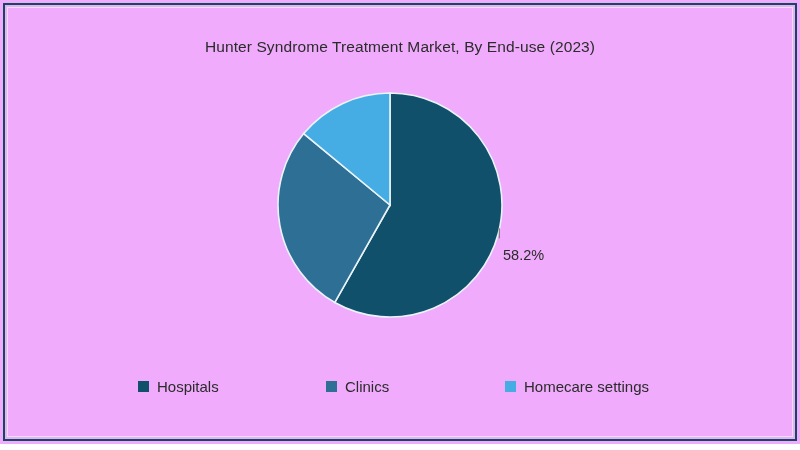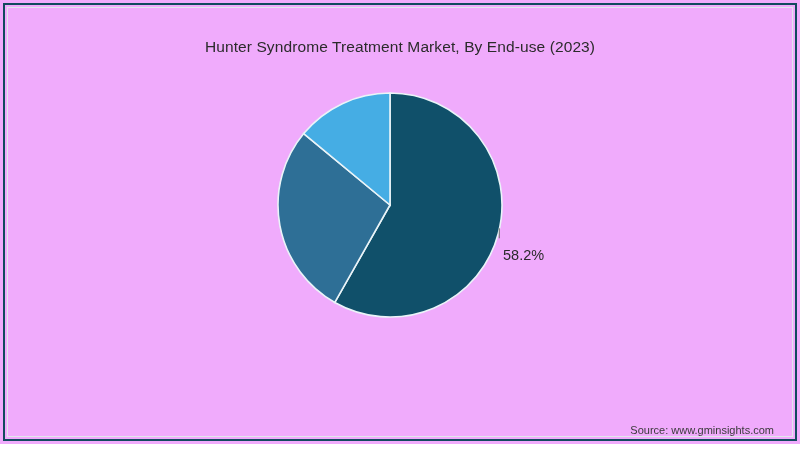--- a/index.html
+++ b/index.html
@@ -126,16 +126,29 @@
           <path d="M 390 205 L 390.00 93.00 A 112 112 0 1 1 334.81 302.46 Z" fill="#10506a" stroke="#eaf4f8" stroke-width="1.6"></path>
           <path d="M 390 205 L 334.81 302.46 A 112 112 0 0 1 303.70 133.61 Z" fill="#2e6f96" stroke="#eaf4f8" stroke-width="1.6"></path>
           <path d="M 390 205 L 303.70 133.61 A 112 112 0 0 1 390.00 93.00 Z" fill="#45ade4" stroke="#eaf4f8" stroke-width="1.6"></path>
         </g>
       <line id="leader-line" x1="499.3" y1="228.3" x2="499.3" y2="238.3" stroke="#6f6f6f" stroke-width="1"></line>
     </svg>
   </div>
 
   <div class="slice-label">58.2%</div>
 
+  <div class="legend">
+    <div class="legend-item i0">
+      <span class="legend-swatch" style="background: rgb(16, 80, 106);"></span>
+      <span class="legend-label">Hospitals</span>
+    </div>
+    <div class="legend-item i1">
+      <span class="legend-swatch" style="background: rgb(46, 111, 150);"></span>
+      <span class="legend-label">Clinics</span>
+    </div>
+    <div class="legend-item i2">
+      <span class="legend-swatch" style="background: rgb(69, 173, 228);"></span>
+      <span class="legend-label">Homecare settings</span>
+    </div>
+  </div>
 
-  <div class="source">Source: www.gminsights.com</div>
 
 </div>
 
 </body></html>

